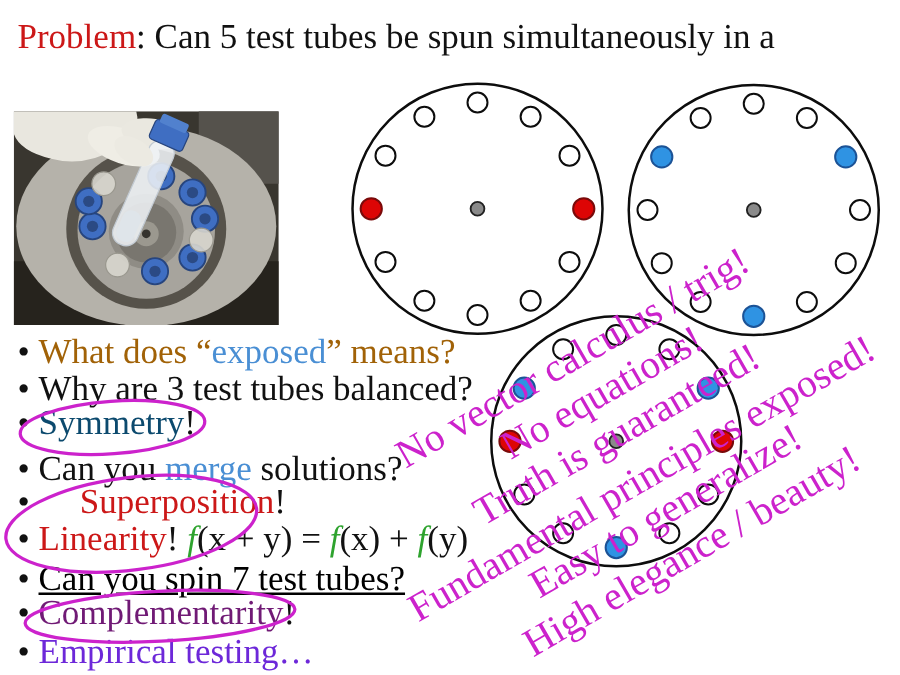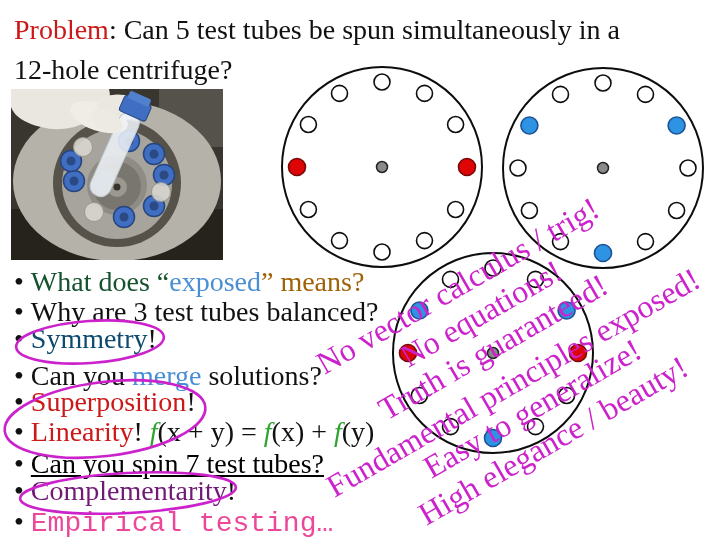--- a/index.html
+++ b/index.html
@@ -25,21 +25,20 @@
   .slogan{position:absolute;font-size:32px;line-height:36px;white-space:nowrap;
           transform:rotate(-30deg);transform-origin:left bottom;}
 </style>
 </head>
 <body>
 
 <div id="slide">
 
   <div id="title">
     <div><span style="color: rgb(204, 24, 24);">Problem</span><span>: Can 5 test tubes be spun simultaneously in a</span></div>
-    <div>12-hole centrifuge?</div>
   </div>
 
   <svg id="photo" viewBox="0 0 212 171" role="img">
     <rect width="212" height="171" fill="#39362f"></rect>
     <rect y="120" width="212" height="51" fill="#26231d"></rect>
     <rect x="148" width="64" height="58" fill="#55524c"></rect>
     <ellipse cx="106" cy="92" rx="104" ry="80" fill="#b5b2aa"></ellipse>
     <circle cx="106" cy="94" r="64" fill="#56524a"></circle>
     <circle cx="106" cy="95" r="55" fill="#a7a49d"></circle>
     <circle cx="106" cy="96" r="30" fill="#8f8c85"></circle>
@@ -142,29 +141,29 @@
         <circle cx="62.5" cy="178.6" r="8" fill="#ffffff" stroke="#0d0d0d" stroke-width="1.6"></circle>
         <circle cx="31.4" cy="147.5" r="8" fill="#ffffff" stroke="#0d0d0d" stroke-width="1.6"></circle>
         <circle cx="20.0" cy="105.0" r="8.5" fill="#dd0505" stroke="#7a0a0a" stroke-width="1.6"></circle>
         <circle cx="31.4" cy="62.5" r="8.5" fill="#2f93e3" stroke="#1c5396" stroke-width="1.6"></circle>
         <circle cx="62.5" cy="31.4" r="8" fill="#ffffff" stroke="#0d0d0d" stroke-width="1.6"></circle>
       </g>
     <circle cx="105" cy="105" r="5.5" stroke="#222222" stroke-width="1.5" fill="#8a8a8a"></circle>
   </svg>
 
   <ul id="bullets">
-    <li style="top:267px"><span style="color: #14532d;">What does “</span><span style="color: rgb(74, 143, 212);">exposed</span><span style="color: #a16207;">” means?</span></li>
+    <li style="top:267px"><span style="color: #a16207;">What does “</span><span style="color: rgb(74, 143, 212);">exposed</span><span style="color: #a16207;">” means?</span></li>
     <li style="top:297px"><span style="color: rgb(17, 17, 17);">Why are 3 test tubes balanced?</span></li>
     <li style="top:324px"><span style="color: #0c4a6e;">Symmetry</span><span style="color: rgb(17, 17, 17);">!</span></li>
     <li style="top:361px"><span style="color: rgb(17, 17, 17);">Can you </span><span style="color: rgb(74, 143, 212);">merge</span><span style="color: rgb(17, 17, 17);"> solutions?</span></li>
-    <li style="top:387px"><span style="color: rgb(204, 24, 24);">Superposition</span><span style="color: rgb(17, 17, 17);">!</span></li>
+    <li style="top:387px"><span style="color: rgb(204, 24, 24); margin-left: 33px;">Superposition</span><span style="color: rgb(17, 17, 17);">!</span></li>
     <li style="top:417px"><span style="color: rgb(204, 24, 24);">Linearity</span><span style="color: rgb(17, 17, 17);">! </span><span class="f-italic" style="color: rgb(46, 163, 46);">f</span><span style="color: rgb(17, 17, 17);">(x + y) = </span><span class="f-italic" style="color: rgb(46, 163, 46);">f</span><span style="color: rgb(17, 17, 17);">(x) + </span><span class="f-italic" style="color: rgb(46, 163, 46);">f</span><span style="color: rgb(17, 17, 17);">(y)</span></li>
     <li style="top:449px"><span style="color: #000000; text-decoration: underline;">Can you spin 7 test tubes?</span></li>
     <li style="top:476px"><span style="color: #701a75;">Complementarity</span><span style="color: rgb(17, 17, 17);">!</span></li>
-    <li style="top:507px"><span style="color: #ec4899; font-family: Liberation Mono, monospace;">Empirical testing…</span></li>
+    <li style="top:507px"><span style="color: #6d28d9;">Empirical testing…</span></li>
   </ul>
 
   <svg id="ellipses" width="720" height="540">
     <ellipse cx="90" cy="342" rx="74" ry="21" fill="none" stroke-width="2.6" transform="rotate(-4 90 342)" stroke="#cc22cc"></ellipse>
     <ellipse cx="105" cy="419" rx="101" ry="37" fill="none" stroke-width="2.6" transform="rotate(-7 105 419)" stroke="#cc22cc"></ellipse>
     <ellipse cx="128" cy="493" rx="108" ry="20" fill="none" stroke-width="2.6" transform="rotate(-3 128 493)" stroke="#cc22cc"></ellipse>
   </svg>
 
   <div class="slogan" style="left: 328px; top: 345px; color: rgb(204, 34, 204);">No vector calculus / trig!</div>
   <div class="slogan" style="left: 412px; top: 338px; color: rgb(204, 34, 204);">No equations!</div>

